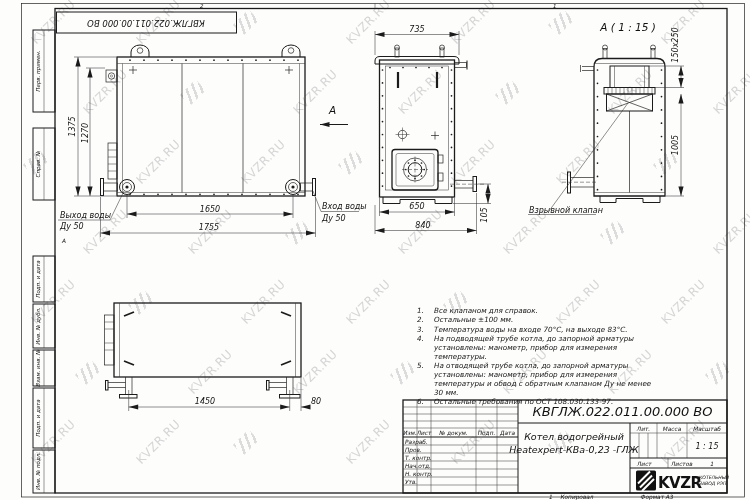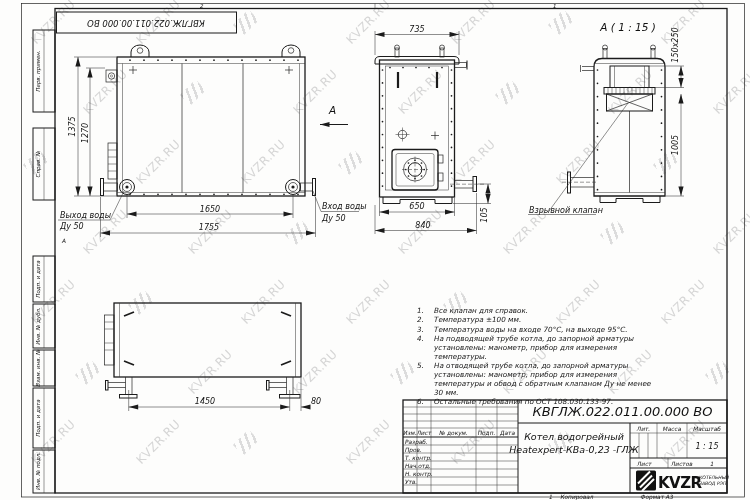--- a/index.html
+++ b/index.html
@@ -381,29 +381,29 @@
     <g>
       <text x="549" y="498.5" class="t6">1</text>
       <text x="577" y="498.5" text-anchor="middle" class="t6">Копировал</text>
       <text x="657" y="498.5" text-anchor="middle" class="t6">Формат А3</text>
     </g>
   </svg>
 
   <div class="notes">
     <div class="note">
         <span class="n">1.</span>
-        <span class="x">Все клапан для справок.</span>
+        <span class="x">Все клапаном для справок.</span>
       </div>
     <div class="note">
         <span class="n">2.</span>
-        <span class="x">Температура ±100 мм.</span>
+        <span class="x">Остальные ±100 мм.</span>
       </div>
     <div class="note">
         <span class="n">3.</span>
-        <span class="x">Температура воды на входе 70°С, на выходе 95°С.</span>
+        <span class="x">Температура воды на входе 70°С, на выходе 83°С.</span>
       </div>
     <div class="note">
         <span class="n">4.</span>
         <span class="x">На подводящей трубе котла, до запорной арматуры установлены: манометр, прибор для измерения температуры.</span>
       </div>
     <div class="note">
         <span class="n">5.</span>
         <span class="x">На отводящей трубе котла, до запорной арматуры установлены: манометр, прибор для измерения температуры и обвод с обратным клапаном Ду не менее 30 мм.</span>
       </div>
     <div class="note">

